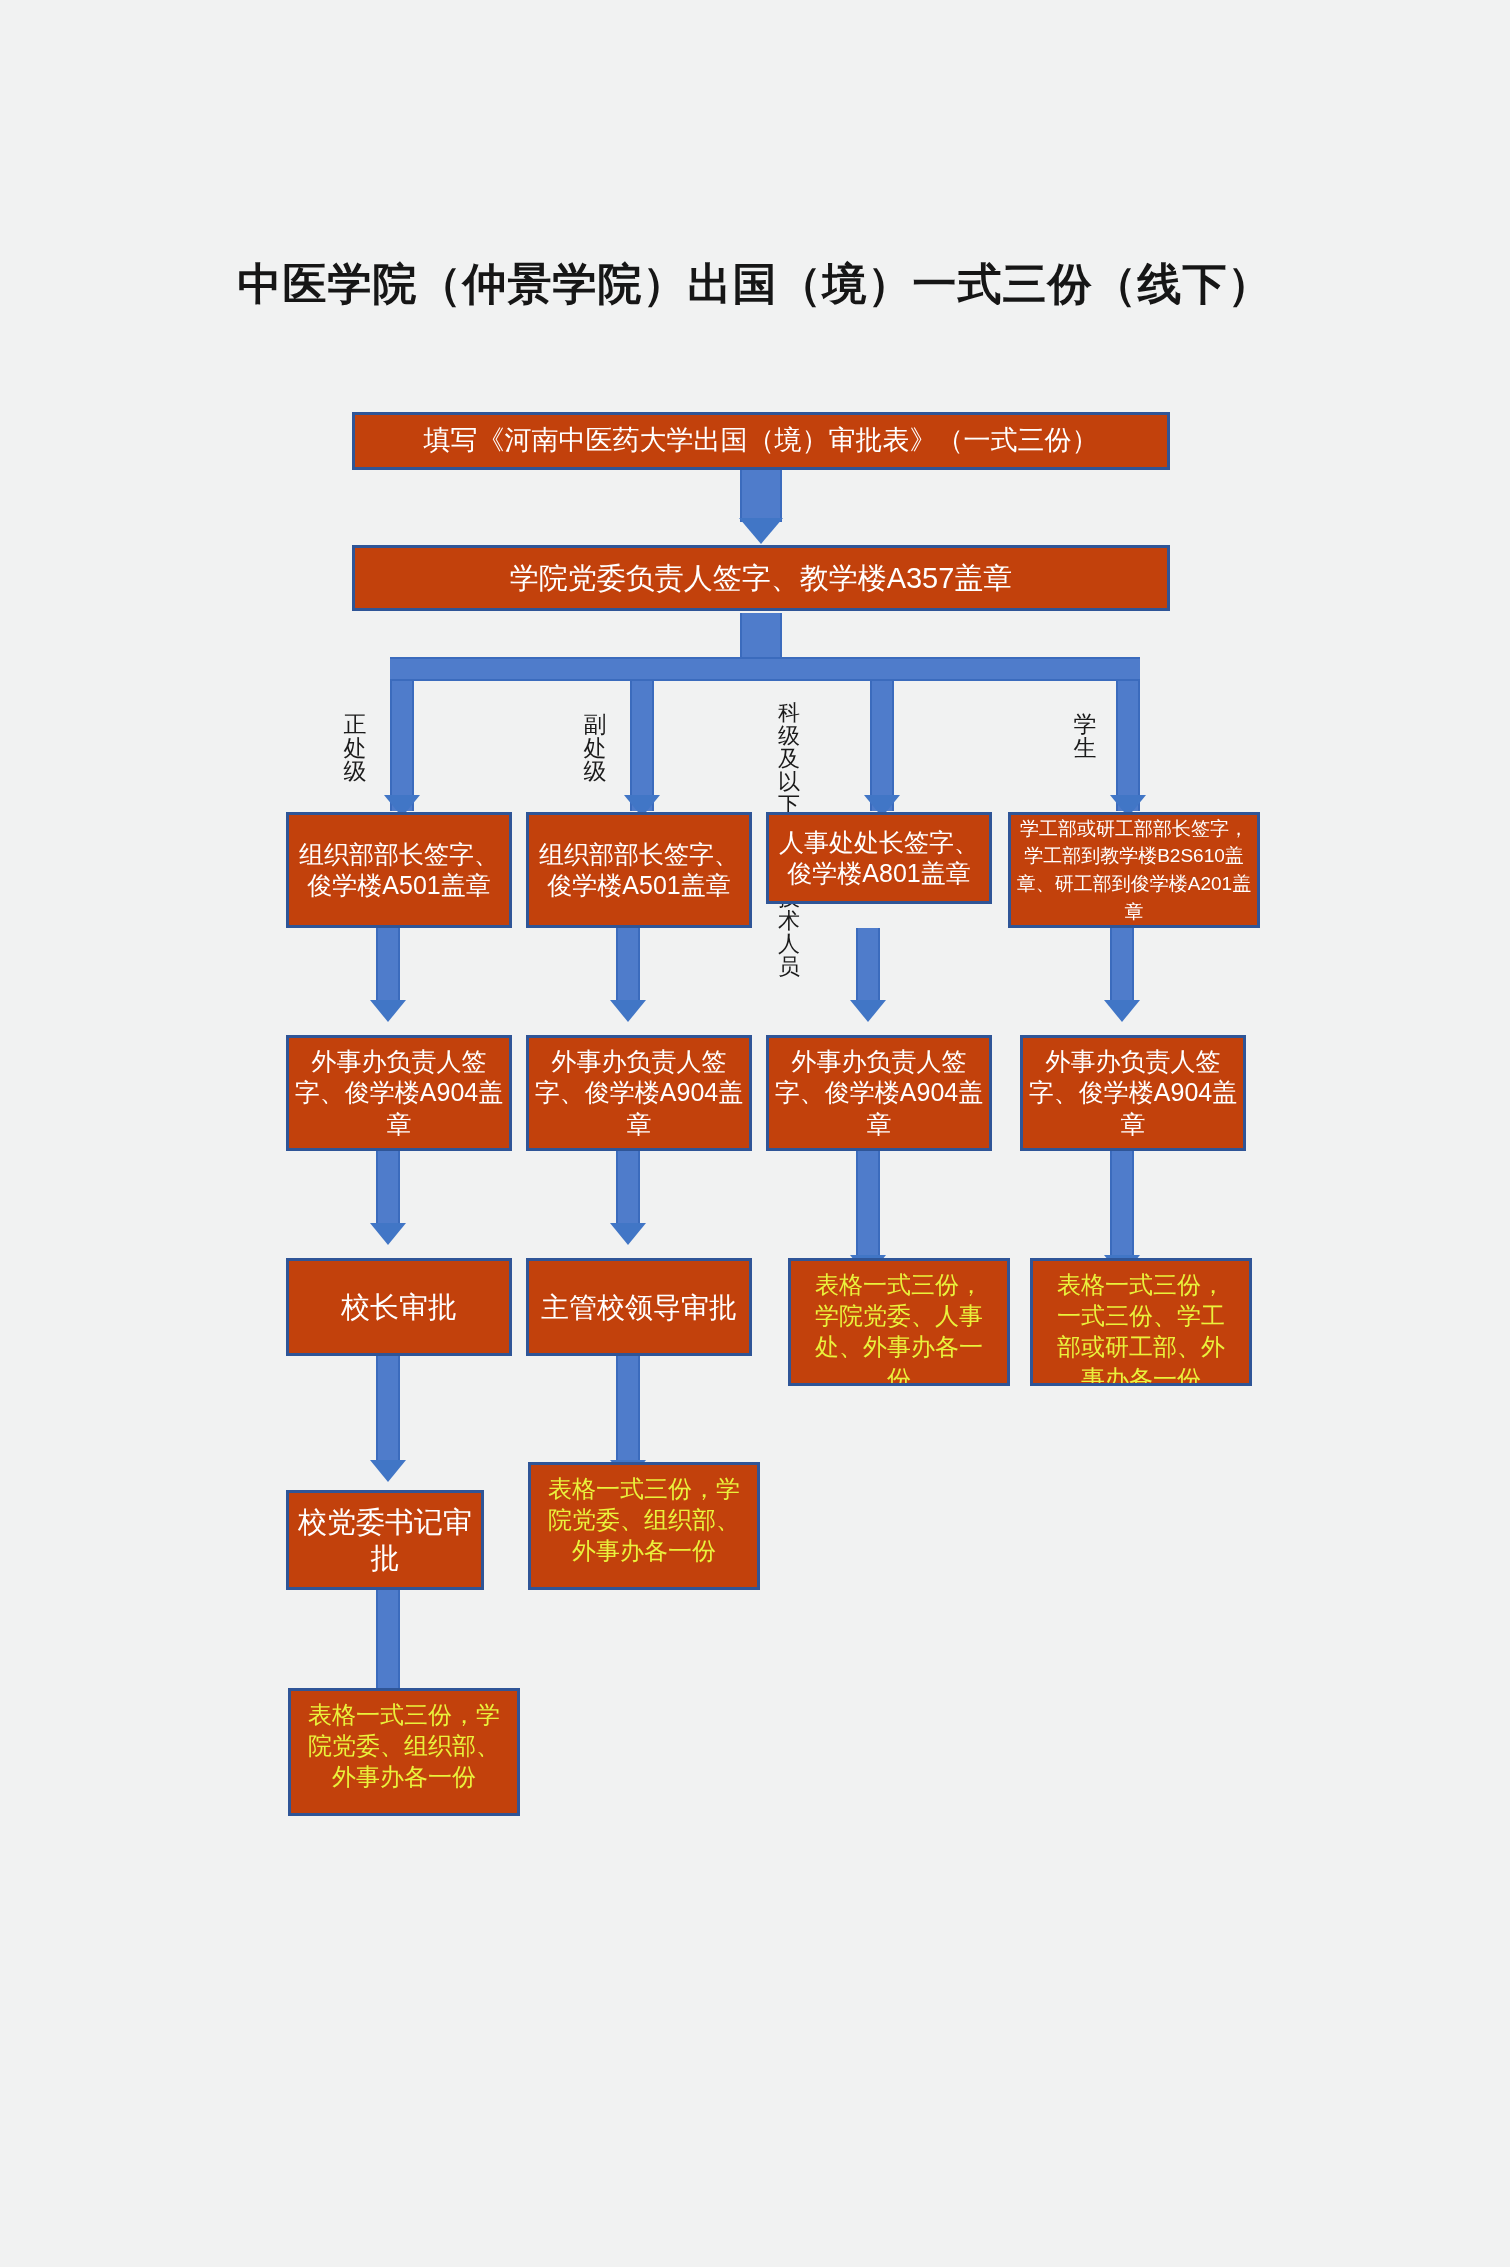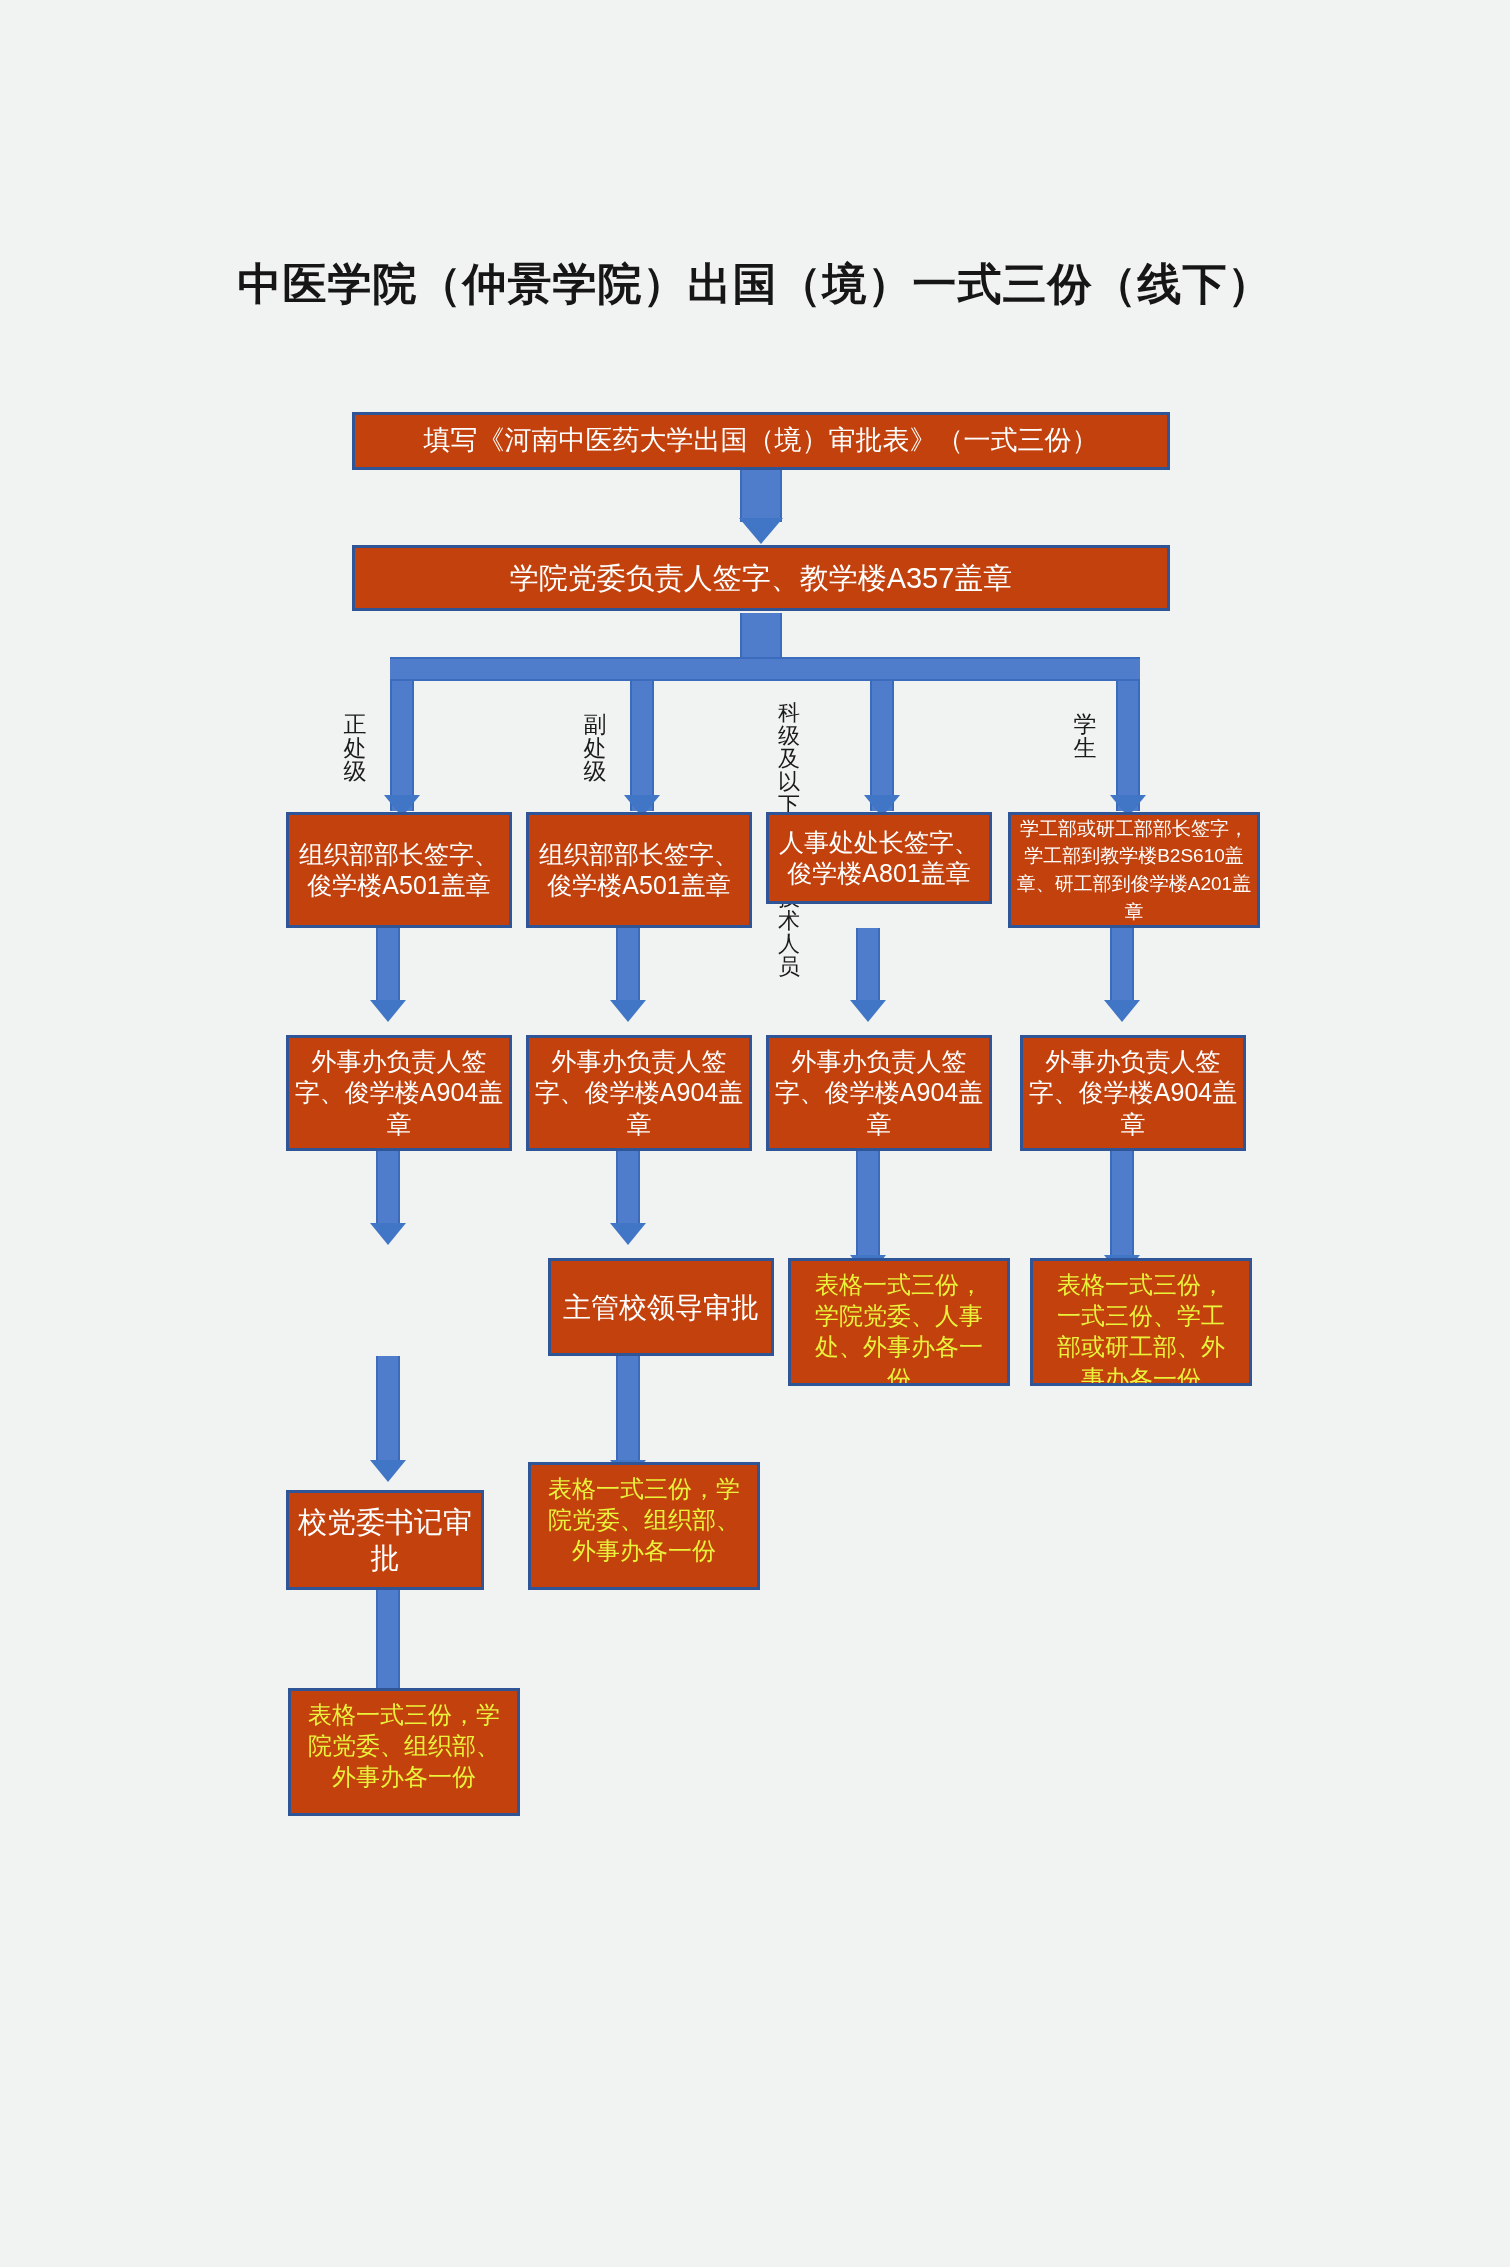--- a/index.html
+++ b/index.html
@@ -155,20 +155,23 @@
   </div>
   <div class="vline" style="left:376px; top:928px; width:24px; height:78px;"></div>
   <div class="arrowhead small" style="left:370px; top:1000px;"></div>
 
   <div class="box" style="left:286px; top:1035px; width:226px; height:116px; font-size:25px;">
     <span class="txt">外事办负责人签字、俊学楼A904盖章</span>
   </div>
   <div class="vline" style="left:376px; top:1151px; width:24px; height:78px;"></div>
   <div class="arrowhead small" style="left:370px; top:1223px;"></div>
 
+  <div class="box" style="left:286px; top:1258px; width:226px; height:98px; font-size:29px;">
+    <span class="txt">校长审批</span>
+  </div>
   <div class="vline" style="left:376px; top:1356px; width:24px; height:110px;"></div>
   <div class="arrowhead small" style="left:370px; top:1460px;"></div>
 
   <div class="box" style="left:286px; top:1490px; width:198px; height:100px; font-size:29px;">
     <span class="txt">校党委书记审批</span>
   </div>
   <div class="vline" style="left:376px; top:1590px; width:24px; height:110px;"></div>
   <div class="arrowhead small" style="left:370px; top:1694px;"></div>
 
   <div class="box terminal" style="left:288px; top:1688px; width:232px; height:128px; font-size:24px;">
@@ -180,21 +183,21 @@
   </div>
   <div class="vline" style="left:616px; top:928px; width:24px; height:78px;"></div>
   <div class="arrowhead small" style="left:610px; top:1000px;"></div>
 
   <div class="box" style="left:526px; top:1035px; width:226px; height:116px; font-size:25px;">
     <span class="txt">外事办负责人签字、俊学楼A904盖章</span>
   </div>
   <div class="vline" style="left:616px; top:1151px; width:24px; height:78px;"></div>
   <div class="arrowhead small" style="left:610px; top:1223px;"></div>
 
-  <div class="box" style="left:526px; top:1258px; width:226px; height:98px; font-size:28px;margin-left:22px;">
+  <div class="box" style="left:526px; top:1258px; width:226px; height:98px; font-size:28px;">
     <span class="txt">主管校领导审批</span>
   </div>
   <div class="vline" style="left:616px; top:1356px; width:24px; height:110px;"></div>
   <div class="arrowhead small" style="left:610px; top:1460px;"></div>
 
   <div class="box terminal" style="left:528px; top:1462px; width:232px; height:128px; font-size:24px;">
     <span class="txt">表格一式三份，学院党委、组织部、外事办各一份</span>
   </div>
 
   <div class="box" style="left:766px; top:812px; width:226px; height:92px; font-size:25px;">

